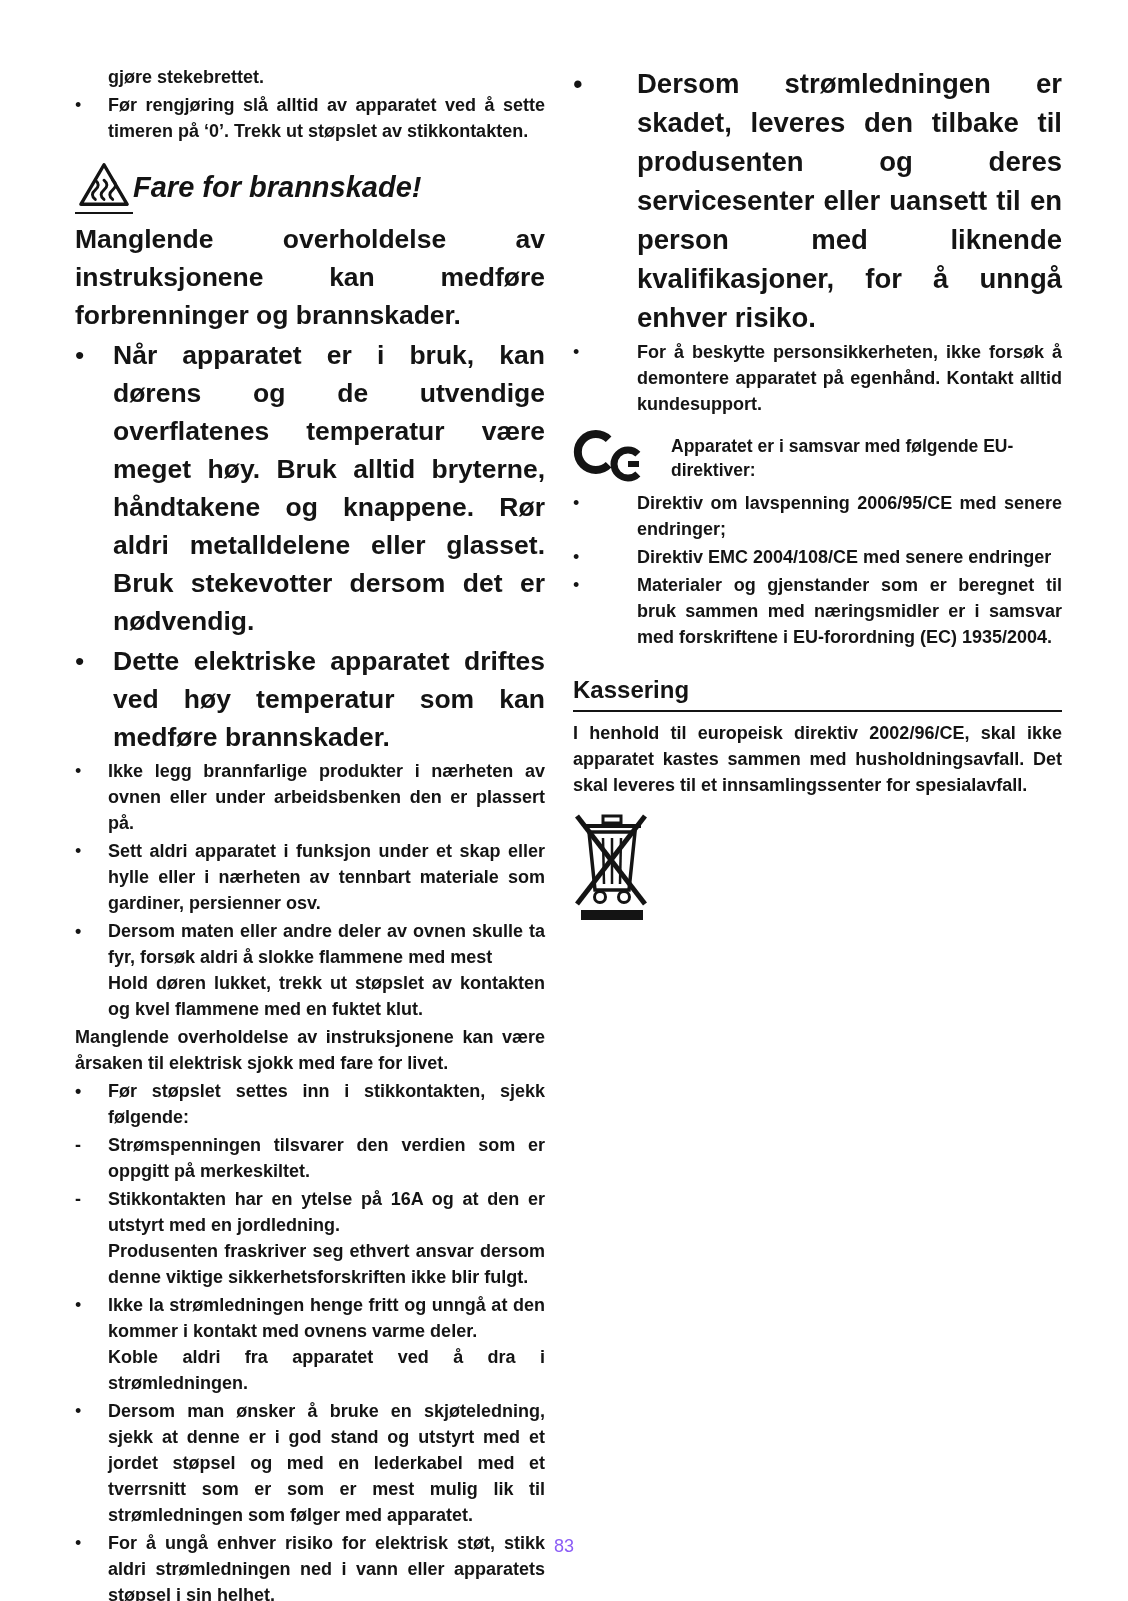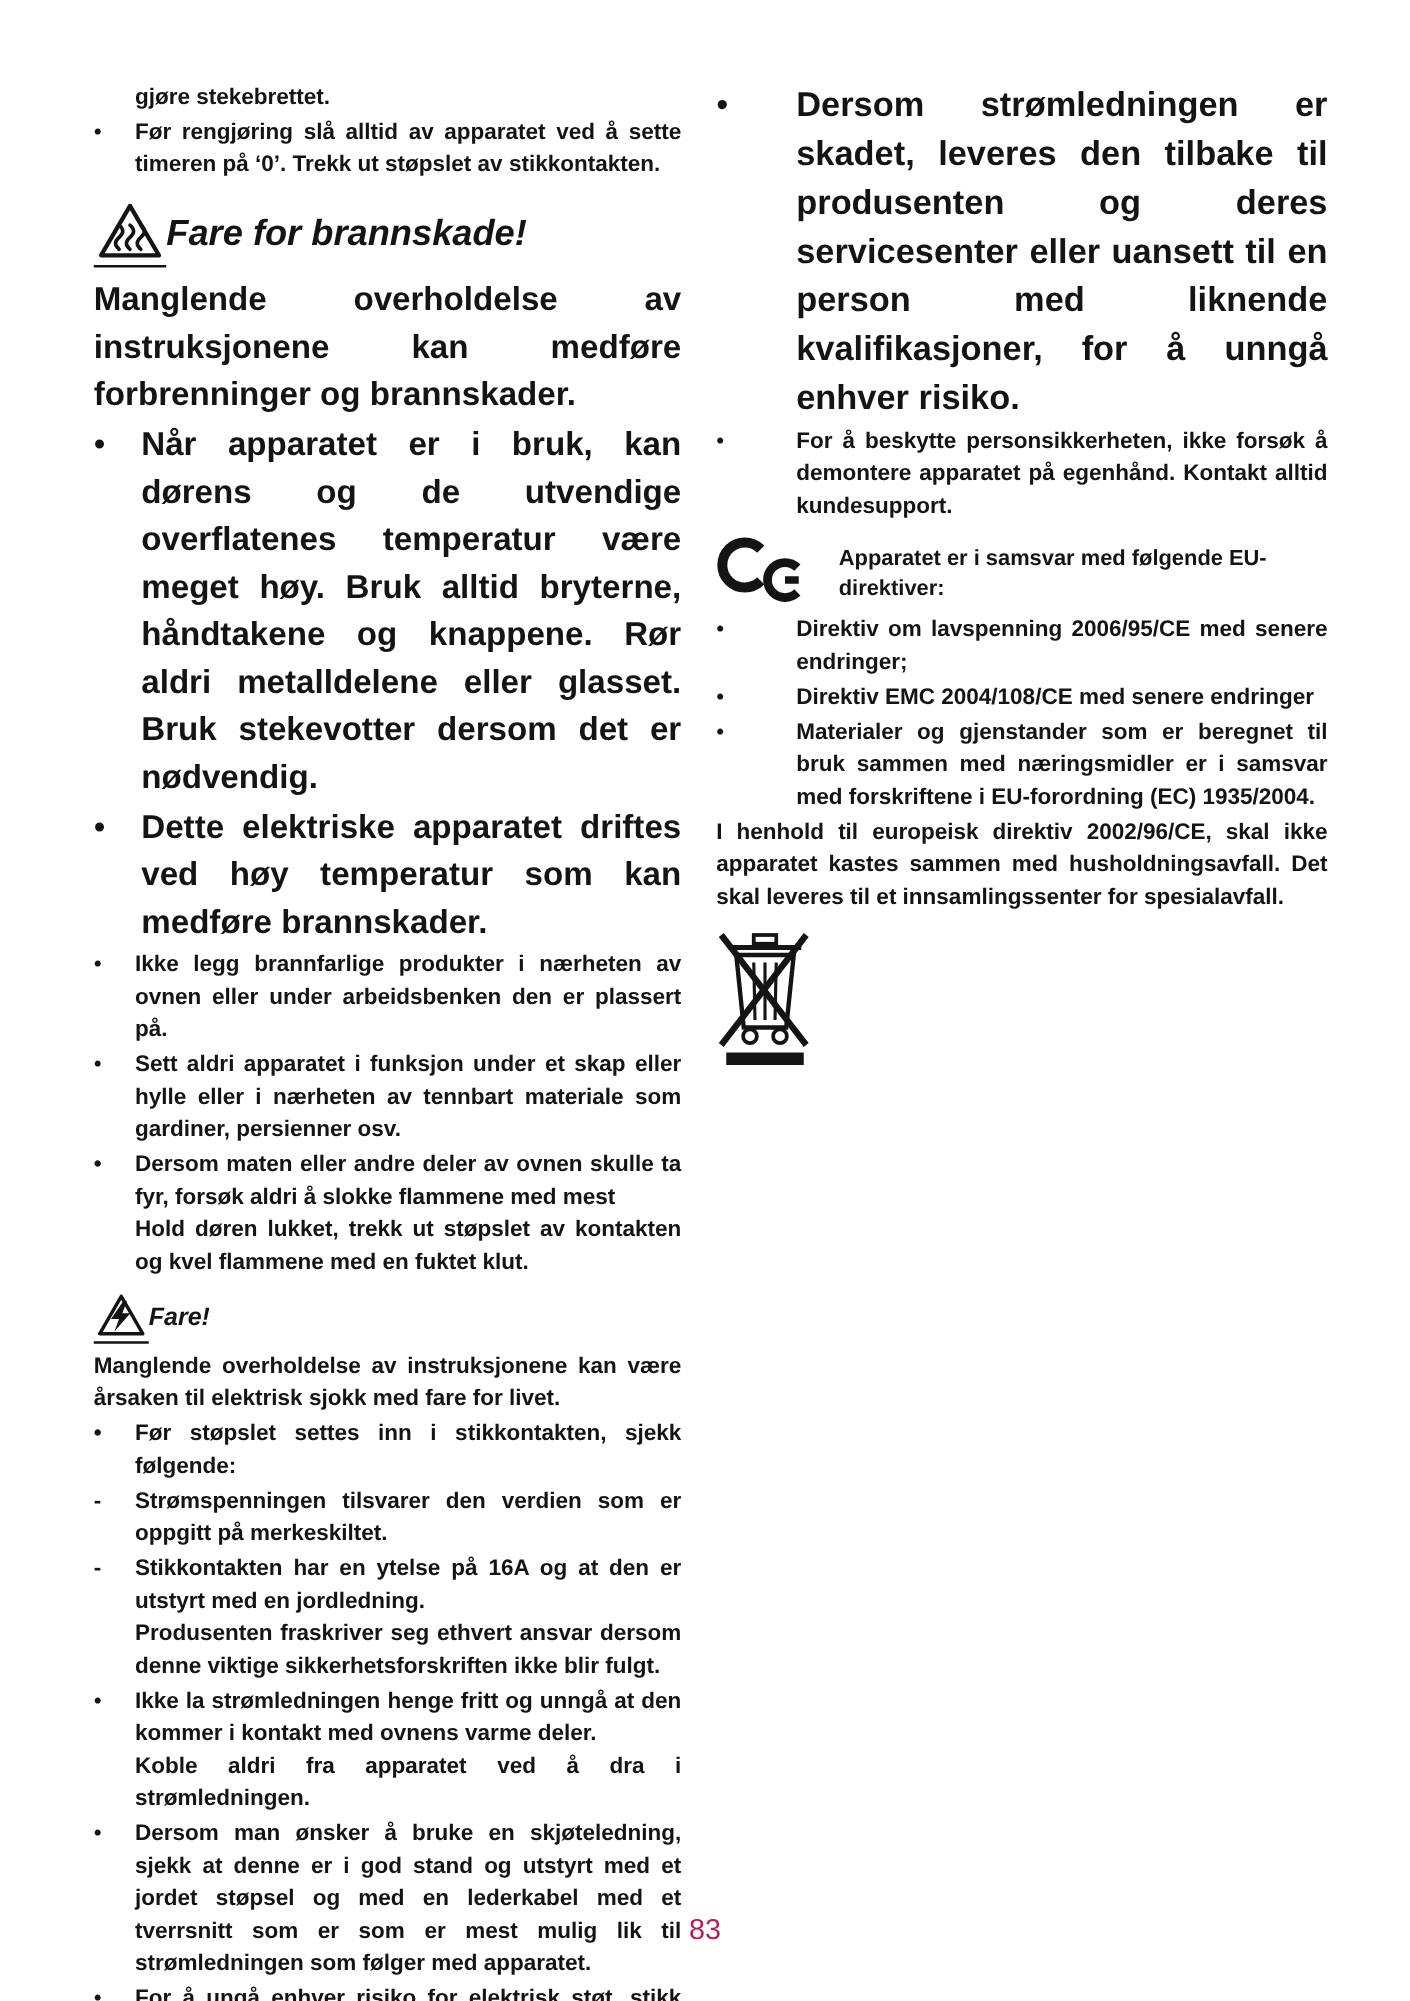--- a/index.html
+++ b/index.html
@@ -51,21 +51,21 @@
     padding-bottom:6px;
     border-bottom:2px solid #141414;
     margin-bottom:8px;
     text-align:left;
   }
 
   .weee { margin-top:12px; line-height:0; }
 
   .footer {
     position:absolute; left:0; bottom:44px; width:100%;
-    text-align:center; font-size:23px; color:#be185d;
+    text-align:center; font-size:18px; color:#8b5cf6;
   }
 
   svg { display:block; }
   .stroke { stroke:#141414; fill:none; }
 </style>
 </head>
 <body>
 
 <div class="page">
   <div class="columns">
@@ -116,29 +116,20 @@
         <span class="marker">•</span>
         <span class="txt">Sett aldri apparatet i funksjon under et skap eller hylle eller i nærheten av tennbart materiale som gardiner, persienner osv.</span>
       </div>
 
       <div class="blk li sm bold">
         <span class="marker">•</span>
         <span class="txt">Dersom maten eller andre deler av ovnen skulle ta fyr, forsøk aldri å slokke flammene med mest
 Hold døren lukket, trekk ut støpslet av kontakten og kvel flammene med en fuktet klut.</span>
       </div>
 
-      <div class="hazard-row small">
-        <span class="hazard-icon">
-          <svg width="40" height="37" viewBox="0 0 44 40">
-            <path class="stroke" d="M22 3 L41 36 L3 36 Z" stroke-width="3" stroke-linejoin="round"></path>
-            <path d="M24 7 L13 23 L20 23 L16 34 L30 18 L23 18 L27 7 Z" fill="#141414"></path>
-          </svg>
-        </span>
-        <span class="hazard-title">Fare!</span>
-      </div>
 
       <div class="blk sm">
         <span class="txt">Manglende overholdelse av instruksjonene kan være årsaken til elektrisk sjokk med fare for livet.</span>
       </div>
 
       <div class="blk li sm bold">
         <span class="marker">•</span>
         <span class="txt">Før støpslet settes inn i stikkontakten, sjekk følgende:</span>
       </div>
 
@@ -202,20 +193,21 @@
       <div class="blk li sm">
         <span class="marker">•</span>
         <span class="txt">Direktiv EMC 2004/108/CE med senere endringer</span>
       </div>
 
       <div class="blk li sm">
         <span class="marker">•</span>
         <span class="txt">Materialer og gjenstander som er beregnet til bruk sammen med næringsmidler er i samsvar med forskriftene i EU-forordning (EC) 1935/2004.</span>
       </div>
 
+      <div class="section-heading">Kassering</div>
 
       <div class="blk sm">
         <span class="txt">I henhold til europeisk direktiv 2002/96/CE, skal ikke apparatet kastes sammen med husholdningsavfall. Det skal leveres til et innsamlingssenter for spesialavfall.</span>
       </div>
 
       <div class="weee">
         <svg width="78" height="112" viewBox="0 0 78 112">
           <rect class="stroke" x="30" y="6" width="18" height="7" stroke-width="3"></rect>
           <line class="stroke" x1="10" y1="16" x2="68" y2="16" stroke-width="4"></line>
           <polygon class="stroke" points="16,22 62,22 56,80 22,80" stroke-width="3.5"></polygon>

